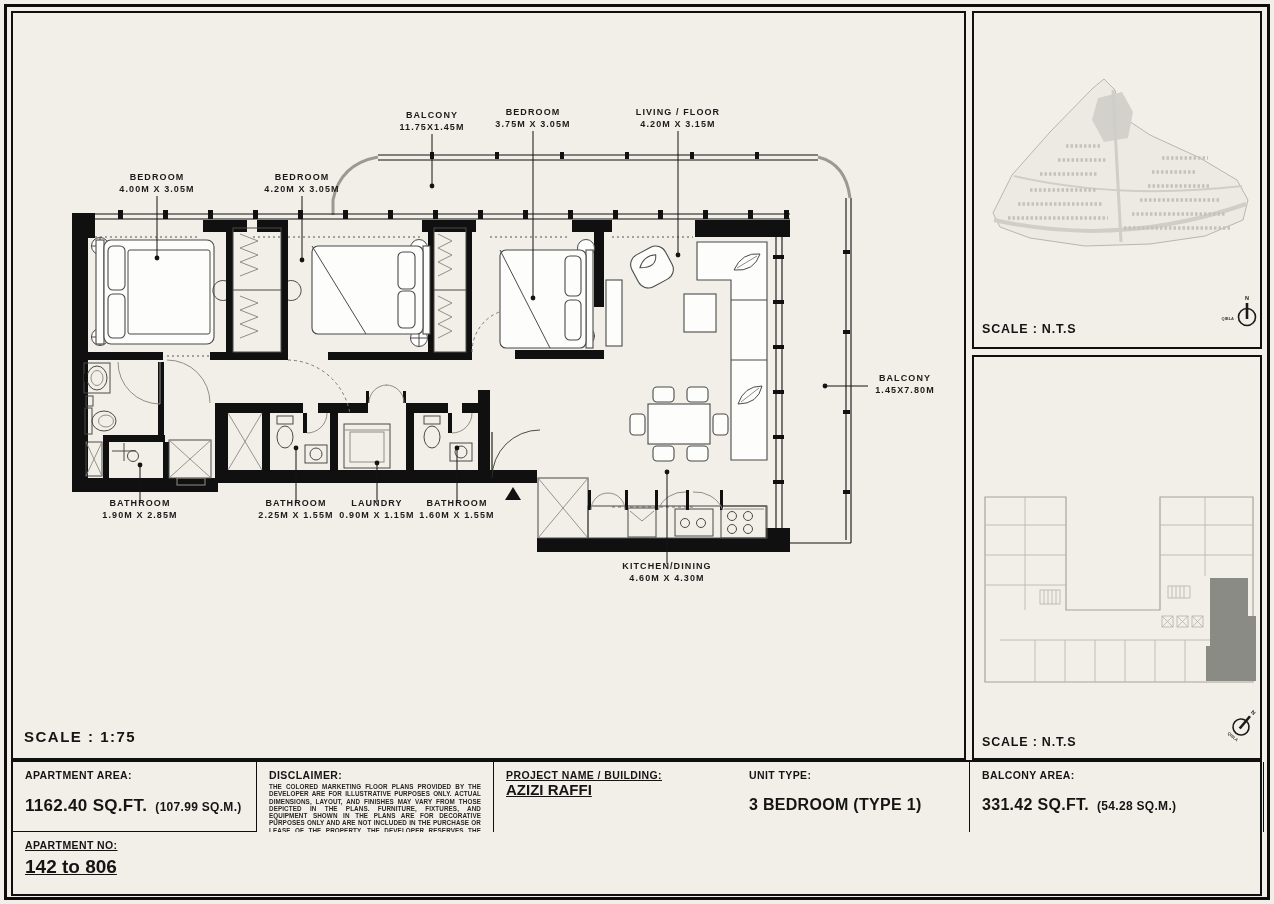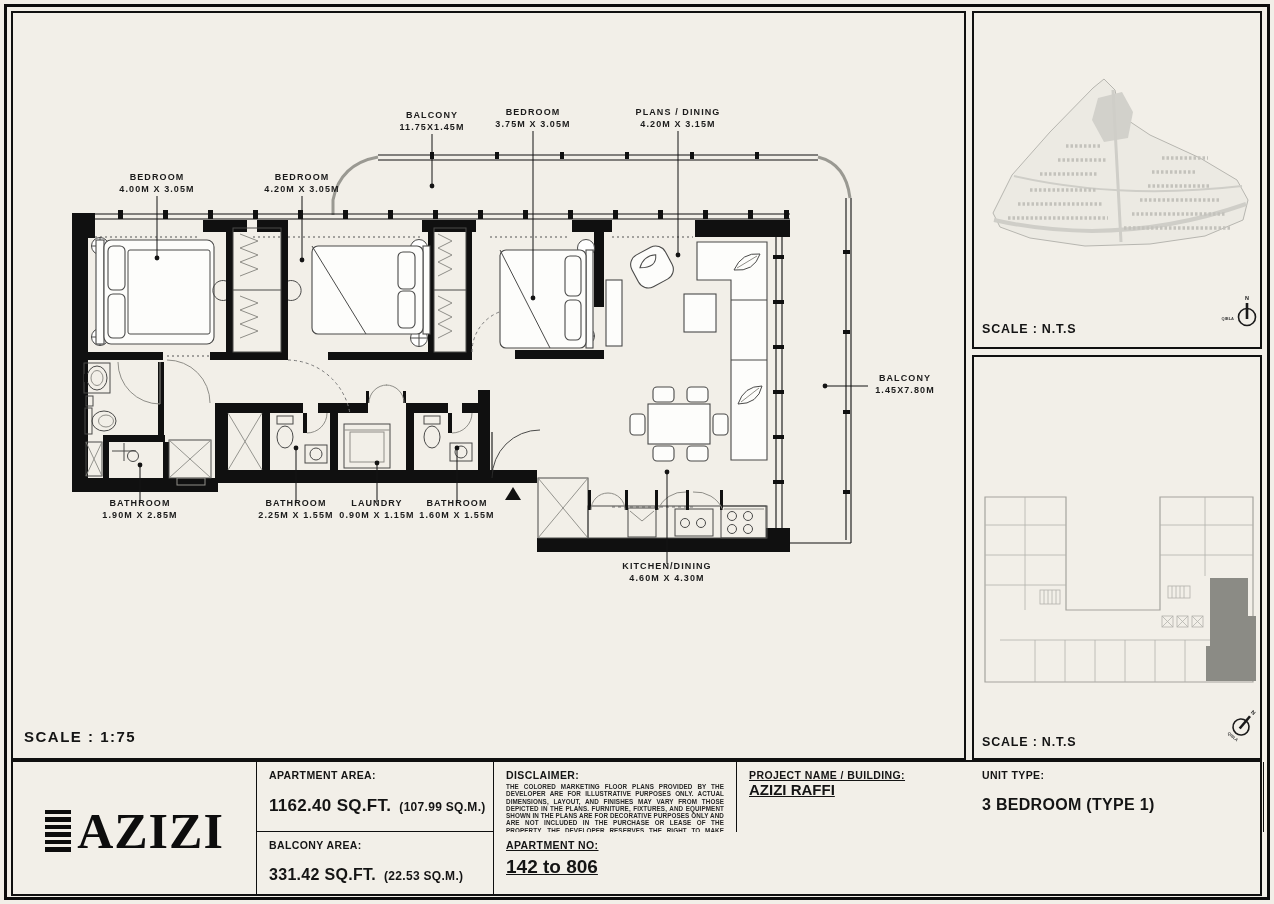--- a/index.html
+++ b/index.html
@@ -455,21 +455,21 @@
   </div>
   <div class="plan-label" style="left:372px;top:110px">
     <div>BALCONY</div>
       <div>11.75X1.45M</div>
   </div>
   <div class="plan-label" style="left:473px;top:107px">
     <div>BEDROOM</div>
       <div>3.75M X 3.05M</div>
   </div>
   <div class="plan-label" style="left:618px;top:107px">
-    <div>PLANS / DINING</div>
+    <div>LIVING / FLOOR</div>
       <div>4.20M X 3.15M</div>
   </div>
   <div class="plan-label" style="left:845px;top:373px">
     <div>BALCONY</div>
       <div>1.45X7.80M</div>
   </div>
   <div class="plan-label" style="left:80px;top:498px">
     <div>BATHROOM</div>
       <div>1.90M X 2.85M</div>
   </div>
@@ -488,52 +488,39 @@
   <div class="plan-label" style="left:607px;top:561px">
     <div>KITCHEN/DINING</div>
       <div>4.60M X 4.30M</div>
   </div>
 
   <div class="scale-main">SCALE : 1:75</div>
   <div class="scale-sub scale-site">SCALE : N.T.S</div>
   <div class="scale-sub scale-key">SCALE : N.T.S</div>
 
   <div class="info-table">
-    <div class="cell logo-cell">
-      <div class="logo">
-        <span class="bars">
-            <i></i>
-            <i></i>
-            <i></i>
-            <i></i>
-            <i></i>
-            <i></i>
-          </span>
-        <span class="brand">AZIZI</span>
-      </div>
-    </div>
     <div class="cell">
       <div class="lbl">APARTMENT AREA:</div>
       <div class="val"><span>1162.40 SQ.FT.</span><span class="small">(107.99 SQ.M.)</span></div>
     </div>
     <div class="cell">
       <div class="lbl">DISCLAIMER:</div>
       <div class="disc-text">THE COLORED MARKETING FLOOR PLANS PROVIDED BY THE DEVELOPER ARE FOR ILLUSTRATIVE PURPOSES ONLY. ACTUAL DIMENSIONS, LAYOUT, AND FINISHES MAY VARY FROM THOSE DEPICTED IN THE PLANS. FURNITURE, FIXTURES, AND EQUIPMENT SHOWN IN THE PLANS ARE FOR DECORATIVE PURPOSES ONLY AND ARE NOT INCLUDED IN THE PURCHASE OR LEASE OF THE PROPERTY. THE DEVELOPER RESERVES THE RIGHT TO MAKE MODIFICATIONS, REVISIONS, AND CHANGES TO THE FLOOR PLANS, SPECIFICATIONS, AND FEATURES WITHOUT PRIOR NOTICE.</div>
     </div>
     <div class="cell last-col">
       <div class="lbl">PROJECT NAME / BUILDING:</div>
       <div class="val-proj">AZIZI RAFFI</div>
     </div>
     <div class="cell">
       <div class="lbl">UNIT TYPE:</div>
       <div class="val" style="font-size:16px">3 BEDROOM (TYPE 1)</div>
     </div>
     <div class="cell">
       <div class="lbl">BALCONY AREA:</div>
-      <div class="val" style="font-size:16px"><span>331.42 SQ.FT.</span><span class="small">(22.53 SQ.M.)</span></div>
+      <div class="val" style="font-size:16px"><span>331.42 SQ.FT.</span><span class="small">(54.28 SQ.M.)</span></div>
     </div>
     <div class="cell last-col">
       <div class="lbl">APARTMENT NO:</div>
       <div class="val-apt">142 to 806</div>
     </div>
   </div>
 
   <div class="sheet-border"></div>
 </div>
 

